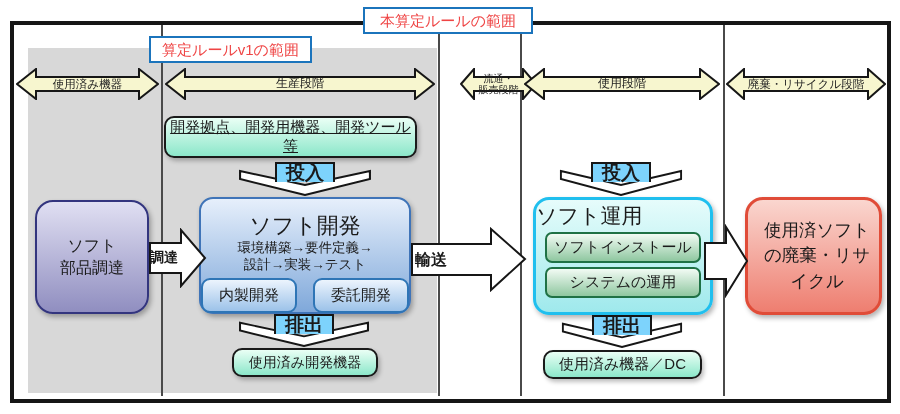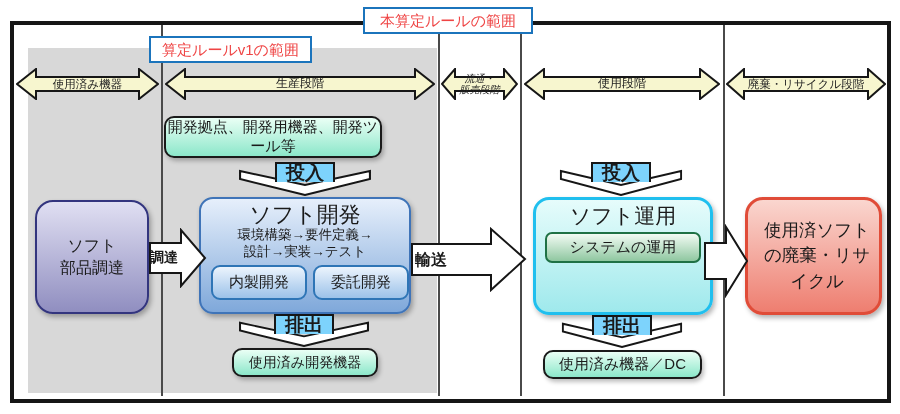--- a/index.html
+++ b/index.html
@@ -21,28 +21,28 @@
                 align-items:center;justify-content:center;font-size:12px;color:#222;line-height:1.1;}
   
   .box-mint{background:linear-gradient(#eafff5,#8ce7ca);border:2px solid #1a1a1a;border-radius:10px;
             box-sizing:border-box;display:flex;flex-direction:column;align-items:center;justify-content:center;
             text-align:center;z-index:5;box-shadow:2px 3px 4px rgba(0,0,0,.25);}
   .box-purple{background:linear-gradient(#e0dff2,#908ec0);border:2px solid #33357e;border-radius:18px;
             box-sizing:border-box;display:flex;flex-direction:column;align-items:center;justify-content:center;
             text-align:center;font-size:16px;line-height:1.4;z-index:5;box-shadow:2px 3px 5px rgba(0,0,0,.3);}
   .box-blue{background:linear-gradient(#e6effb,#7fa8da);border:2px solid #3f74b8;border-radius:14px;
             box-sizing:border-box;text-align:center;z-index:5;box-shadow:2px 3px 5px rgba(0,0,0,.3);}
-  .box-blue .bb-title{font-size:22px;line-height:1.15;margin-top:3px;}
+  .box-blue .bb-title{font-size:22px;line-height:1.15;margin-top:16px;font-family:Liberation Mono, monospace;}
   .box-blue .bb-proc{font-size:13.5px;line-height:1.22;}
-  .bb-row{display:flex;justify-content:flex-end;gap:6px;margin-top:5px;}
+  .bb-row{display:flex;justify-content:space-between;gap:6px;margin-top:5px;}
   .box-blue-inner{background:linear-gradient(#ecf4fd,#9cc2e9);border:2px solid #2e75b6;border-radius:9px;
             box-sizing:border-box;width:96px;height:35px;display:flex;align-items:center;justify-content:center;
             font-size:15px;}
   .box-cyan{background:linear-gradient(#e6fcfb,#9fe9ec);border:3px solid #20bfee;border-radius:16px;
-            box-sizing:border-box;text-align:center;z-index:5;box-shadow:2px 3px 5px rgba(0,0,0,.3);}
+            box-sizing:border-box;z-index:5;box-shadow:2px 3px 5px rgba(0,0,0,.3);}
   .box-cyan .bc-title{font-size:21px;line-height:1.2;margin-top:3px;}
   .box-green-inner{background:linear-gradient(#f2fbf4,#8fc7a0);border:2px solid #1f7145;border-radius:7px;
             box-sizing:border-box;width:156px;height:31px;margin:4px auto 0;display:flex;align-items:center;
             justify-content:center;font-size:15px;}
   .box-red{background:linear-gradient(#fad6cf,#ee7e70);border:3px solid #e04c38;border-radius:18px;
             box-sizing:border-box;display:flex;flex-direction:column;align-items:center;justify-content:center;
             text-align:center;font-size:17.5px;line-height:1.45;z-index:5;box-shadow:2px 3px 5px rgba(0,0,0,.3);padding-left:7px;}
   
   .flow-down{z-index:5;}
   .flow-down svg{position:absolute;left:0;top:0;width:100%;height:100%;}
@@ -76,21 +76,21 @@
       <polygon points="1,16 20,1 20,9 123,9 123,1 142,16 123,31 123,23 20,23 20,31"></polygon>
       </svg>
     <div class="banner-label" style="font-size:11.5px;">使用済み機器</div>
   </div>
   <div class="abs banner" style="left:165px;top:68px;width:270px;height:32px;">
     <svg viewBox="0 0 270 32" preserveAspectRatio="none">
       <polygon points="1,16 20,1 20,9 250,9 250,1 269,16 250,31 250,23 20,23 20,31"></polygon>
       </svg>
     <div class="banner-label">生産段階</div>
   </div>
-  <div class="abs banner" style="left:441px;top:68px;width:77px;height:32px;font-style:italic;">
+  <div class="abs banner" style="left:460px;top:68px;width:77px;height:32px;">
     <svg viewBox="0 0 77 32" preserveAspectRatio="none">
       <polygon points="1,16 14,1 14,9 63,9 63,1 76,16 63,31 63,23 14,23 14,31"></polygon>
       </svg>
     <div class="banner-label" style="font-size:10px;">
       <span>流通・</span>
       <span>販売段階</span>
     </div>
   </div>
   <div class="abs banner" style="left:524px;top:68px;width:196px;height:32px;">
     <svg viewBox="0 0 196 32" preserveAspectRatio="none">
@@ -98,21 +98,21 @@
       </svg>
     <div class="banner-label">使用段階</div>
   </div>
   <div class="abs banner" style="left:726px;top:68px;width:160px;height:32px;">
     <svg viewBox="0 0 160 32" preserveAspectRatio="none">
       <polygon points="1,16 18,1 18,9 142,9 142,1 159,16 142,31 142,23 18,23 18,31"></polygon>
       </svg>
     <div class="banner-label" style="font-size:11.5px;">廃棄・リサイクル段階</div>
   </div>
 
-  <div class="abs box-mint" style="left:164px;top:116px;width:218px;height:42px;font-size:15px;">開発拠点、開発用機器、開発ツール等</div>
+  <div class="abs box-mint" style="left:164px;top:116px;width:253px;height:42px;font-size:15px;text-decoration:underline;">開発拠点、開発用機器、開発ツール等</div>
 
   <div class="abs flow-down" style="left:238px;top:162px;width:134px;height:34px;">
     <svg viewBox="0 0 130 34" preserveAspectRatio="none">
       <polygon points="2,9 65,23 128,9 128,17 65,33 2,17"></polygon>
       </svg>
     <div class="flow-tab">投入</div>
   </div>
 
   <div class="abs box-purple" style="left:35px;top:200px;width:114px;height:114px;">
     <div>ソフト</div>
@@ -155,20 +155,21 @@
 
   <div class="abs flow-down" style="left:559px;top:162px;width:124px;height:34px;">
     <svg viewBox="0 0 130 34" preserveAspectRatio="none">
       <polygon points="2,9 65,23 128,9 128,17 65,33 2,17"></polygon>
       </svg>
     <div class="flow-tab">投入</div>
   </div>
 
   <div class="abs box-cyan" style="left:533px;top:197px;width:180px;height:118px;">
     <div class="bc-title">ソフト運用</div>
+    <div class="box-green-inner">ソフトインストール</div>
     <div class="box-green-inner">システムの運用</div>
   </div>
 
   <div class="abs arrow-right" style="left:704px;top:224px;width:45px;height:74px;">
     <svg viewBox="0 0 45 74" preserveAspectRatio="none">
       <polygon points="1,19 22,19 22,3 43,37 22,71 22,55 1,55"></polygon>
       </svg>
   </div>
 
   <div class="abs box-red" style="left:745px;top:197px;width:137px;height:118px;">

